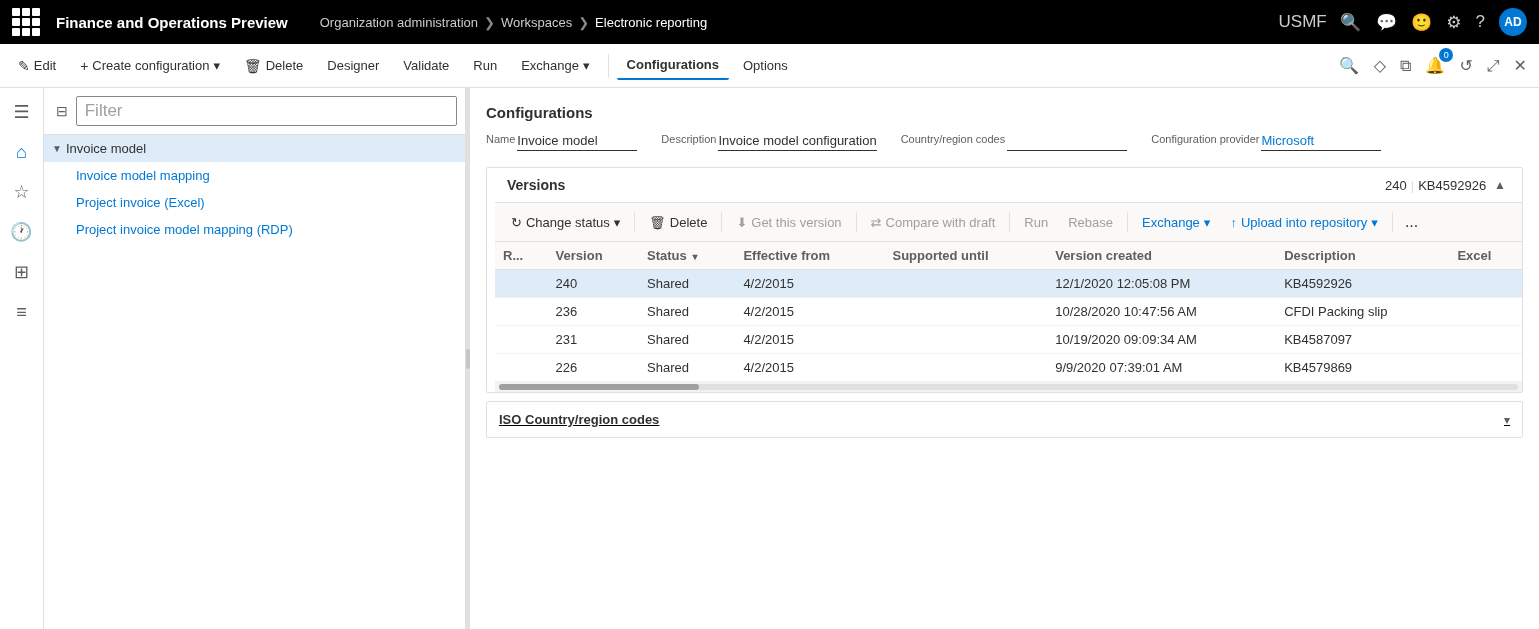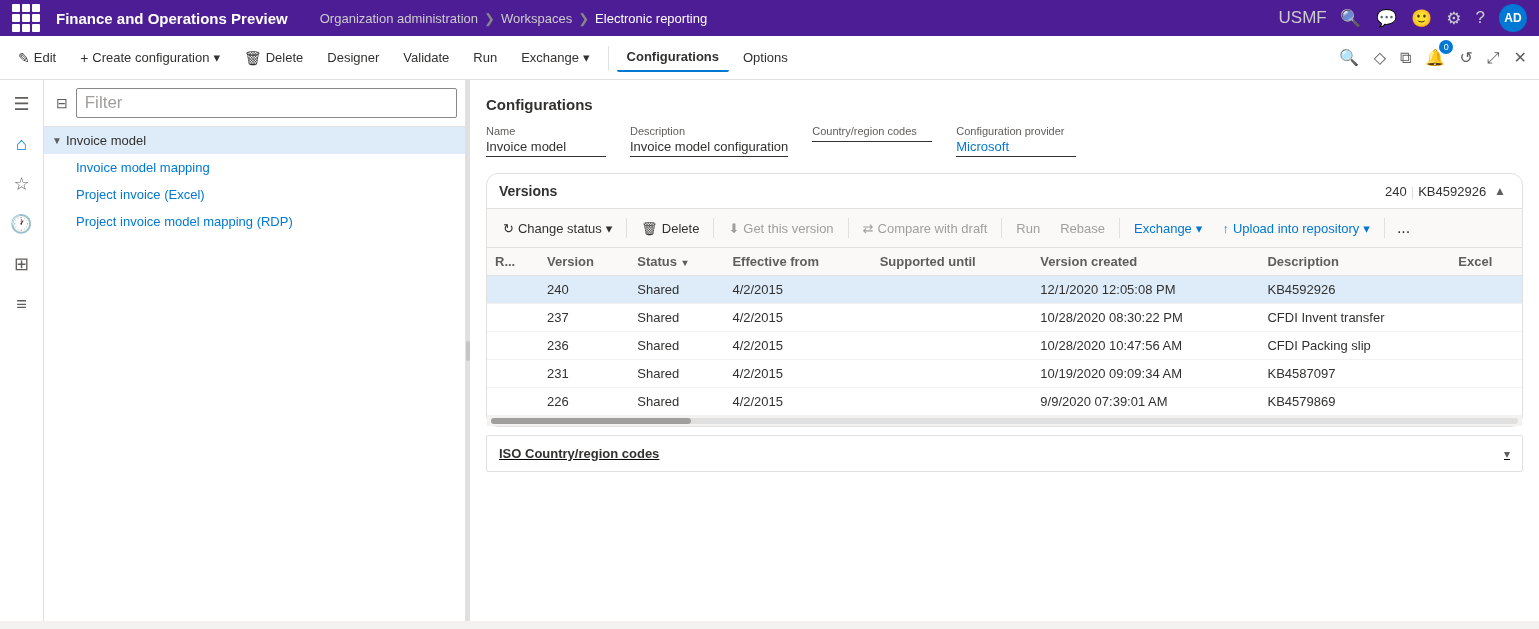--- a/index.html
+++ b/index.html
@@ -1,21 +1,21 @@
 <!DOCTYPE html>
 <html><head>
   <meta charset="utf-8">
   <style>
     * { box-sizing: border-box; margin: 0; padding: 0; font-family: 'Segoe UI', sans-serif; font-size: 13px; }
     body { width: 1539px; height: 629px; overflow: hidden; background: #f3f2f1; }
 
     
     .top-nav {
-      display: flex; align-items: center; background: #4c1d95; color: white;
-      height: 36px; padding: 0 12px; gap: 8px;
+      display: flex; align-items: center; background: #000000; color: white;
+      height: 44px; padding: 0 12px; gap: 8px;
     }
     .top-nav .app-grid { display: grid; grid-template-columns: repeat(3,8px); gap: 2px; cursor: pointer; margin-right: 8px; }
     .top-nav .app-grid span { width: 8px; height: 8px; background: white; display: block; border-radius: 1px; }
     .top-nav .app-title { font-size: 15px; font-weight: 600; color: white; margin-right: 24px; }
     .top-nav .breadcrumb { display: flex; align-items: center; gap: 6px; color: #ccc; font-size: 13px; flex: 1; }
     .top-nav .breadcrumb a { color: #ccc; text-decoration: none; cursor: pointer; }
     .top-nav .breadcrumb .sep { color: #888; }
     .top-nav .breadcrumb .current { color: white; }
     .top-nav .right-icons { display: flex; align-items: center; gap: 14px; color: white; }
     .top-nav .user-badge { background: #0078d4; border-radius: 50%; width: 28px; height: 28px; display: flex; align-items: center; justify-content: center; font-size: 12px; font-weight: 600; }
@@ -59,27 +59,27 @@
     .tree-item .expand-icon { font-size: 10px; color: #605e5c; margin-right: 4px; }
     .tree-item .item-label { color: #323130; font-size: 13px; }
     .tree-child { padding-left: 32px; }
     .tree-child .item-label { color: #0078d4; }
 
     
     .right-panel { flex: 1; background: white; overflow-y: auto; padding: 16px; position: relative; }
     .section-title { font-size: 15px; font-weight: 600; color: #323130; margin-bottom: 12px; }
 
     .config-fields { display: flex; gap: 24px; margin-bottom: 16px; }
-    .config-field { display: flex; flex-direction: column; gap: 2px; }
+    .config-field { display: flex; gap: 2px; }
     .field-label { font-size: 11px; color: #605e5c; }
     .field-value { font-size: 13px; color: #323130; border-bottom: 1px solid #323130; padding-bottom: 2px; min-width: 120px; }
     .field-value.link { color: #0078d4; cursor: pointer; }
 
     
-    .versions-section { border: 1px solid #e0e0e0; border-radius: 12px; }
+    .versions-section { border: 1px solid #e0e0e0; border-radius: 2px; padding-left: 8px; }
     .versions-header { display: flex; align-items: center; padding: 8px 12px; border-bottom: 1px solid #e0e0e0; }
     .versions-title { font-size: 14px; font-weight: 600; color: #323130; flex: 1; }
     .versions-badge { display: flex; align-items: center; gap: 4px; }
     .badge-num { font-size: 13px; color: #323130; }
     .badge-kb { font-size: 13px; color: #323130; }
     .badge-sep { color: #e0e0e0; }
     .chevron-btn { cursor: pointer; color: #605e5c; font-size: 12px; padding: 2px 4px; }
 
     
     .versions-toolbar {
@@ -334,30 +334,20 @@
       <td>240</td>
       <td class="status-shared">Shared</td>
       <td>4/2/2015</td>
       <td></td>
       <td>12/1/2020 12:05:08 PM</td>
       <td>KB4592926</td>
       <td></td>
     </tr>
             <tr>
       <td></td>
-      <td>237</td>
-      <td class="status-shared">Shared</td>
-      <td>4/2/2015</td>
-      <td></td>
-      <td>10/28/2020 08:30:22 PM</td>
-      <td>CFDI Invent transfer</td>
-      <td></td>
-    </tr>
-            <tr>
-      <td></td>
       <td>236</td>
       <td class="status-shared">Shared</td>
       <td>4/2/2015</td>
       <td></td>
       <td>10/28/2020 10:47:56 AM</td>
       <td>CFDI Packing slip</td>
       <td></td>
     </tr>
             <tr>
       <td></td>

